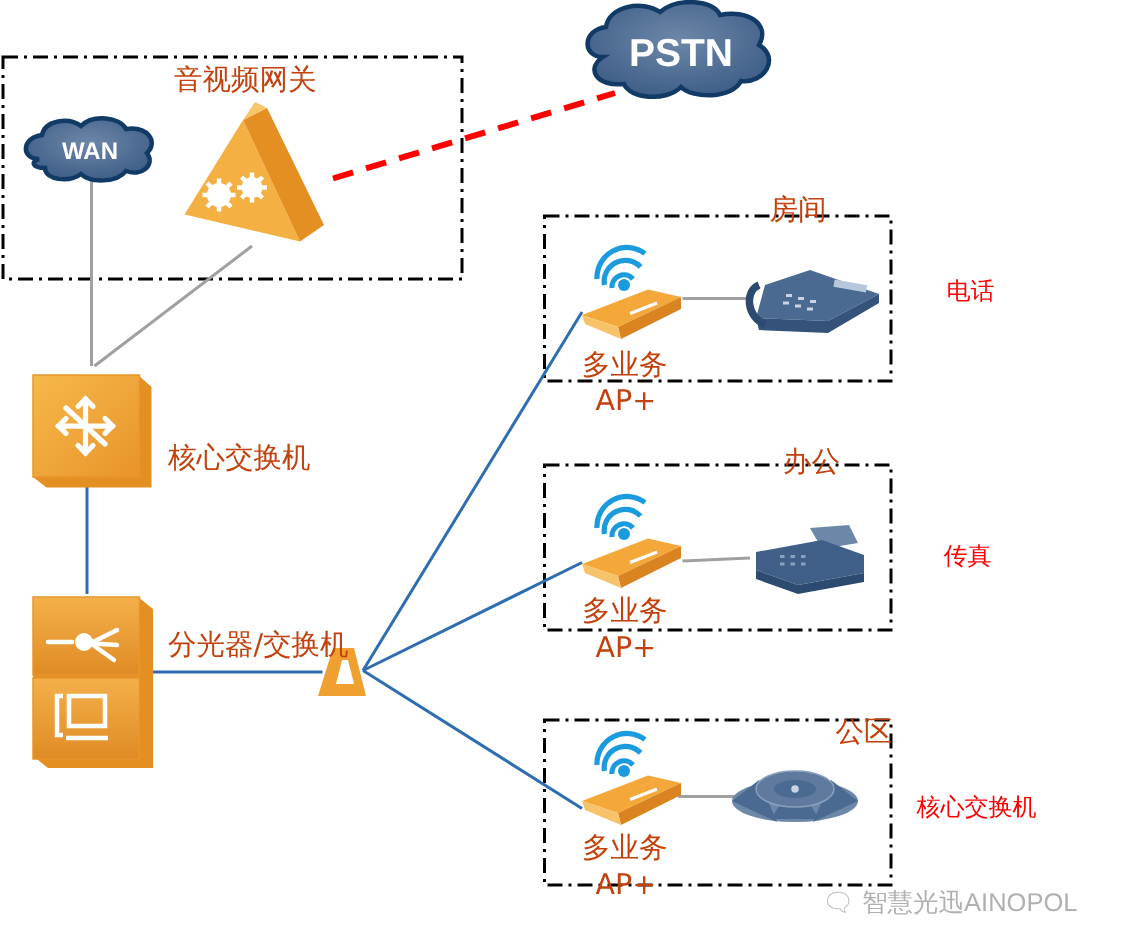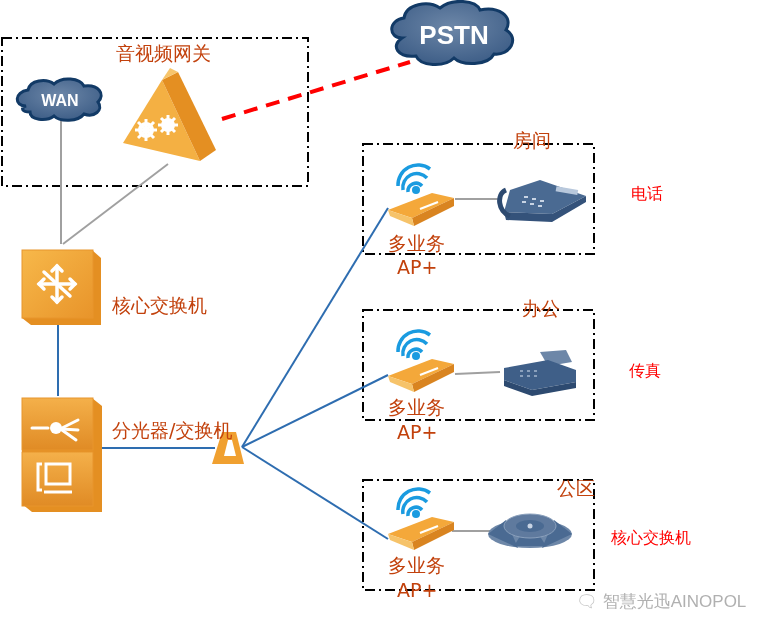--- a/index.html
+++ b/index.html
@@ -1,21 +1,21 @@
 <!DOCTYPE html>
 <html><head>
 <meta charset="utf-8">
 <style>
   html, body { margin:0; padding:0; background:#ffffff; }
   body { width:761px; height:633px; position:relative; overflow:hidden;
          font-family:"DejaVu Sans", "Liberation Sans", sans-serif; }
   #canvas { position:absolute; left:0; top:0; }
   .lbl { position:absolute; color:#c2410c; font-size:19px; line-height:1; white-space:nowrap; }
   .lbl-side { position:absolute; color:#ff0000; font-size:16px; line-height:1; white-space:nowrap; }
-  .wm { position:absolute; color:#b0b0b0; font-size:17px; white-space:nowrap; font-family:"Liberation Sans", sans-serif;margin-left:28px; }
+  .wm { position:absolute; color:#b0b0b0; font-size:17px; white-space:nowrap; font-family:"Liberation Sans", sans-serif; }
 </style>
 </head>
 <body>
 
 <svg id="canvas" width="761" height="633" viewBox="0 0 761 633">
   <defs>
     <linearGradient id="og" x1="0" y1="0" x2="1" y2="1">
       <stop offset="0" stop-color="#f7b84a"></stop>
       <stop offset="1" stop-color="#e8942a"></stop>
     </linearGradient>

